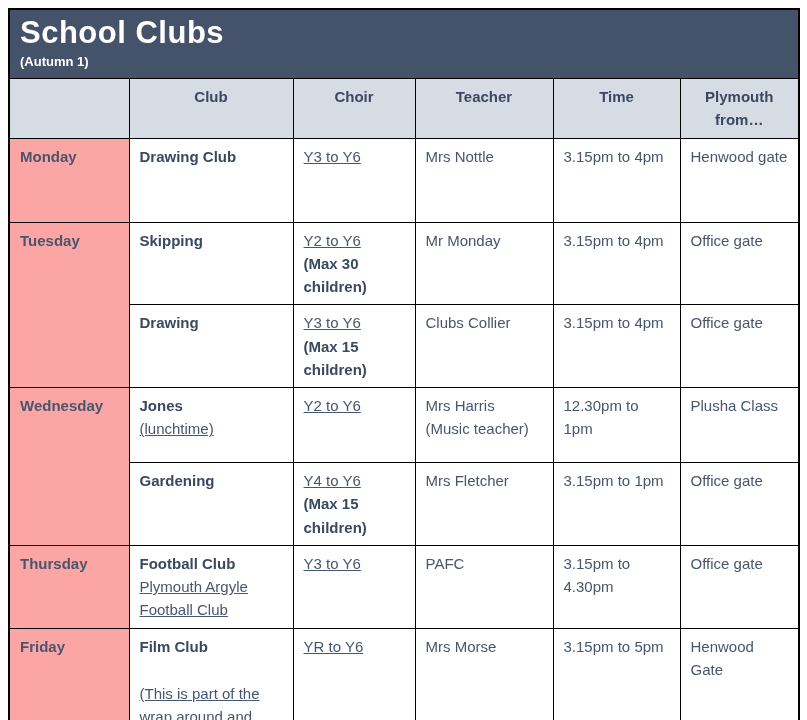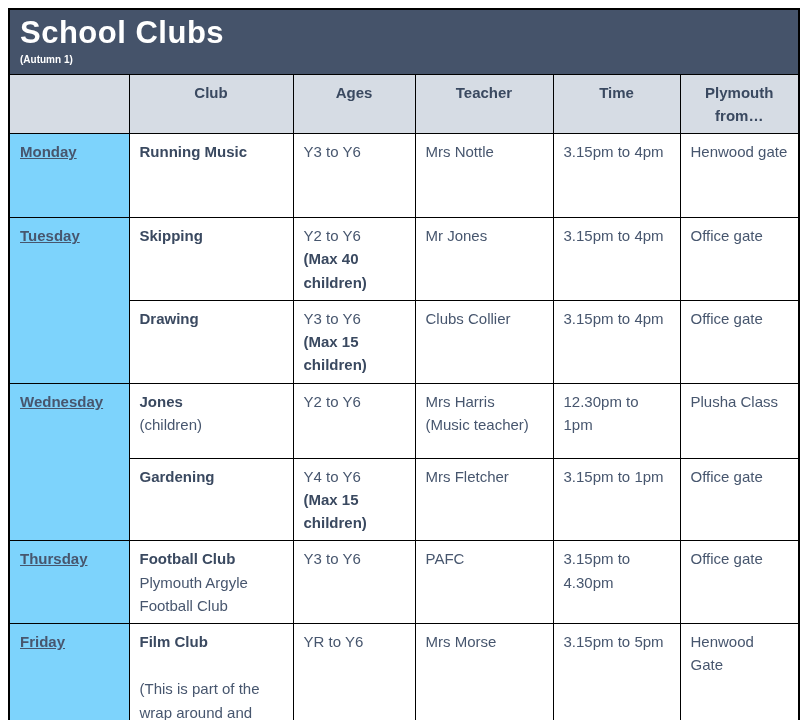--- a/index.html
+++ b/index.html
@@ -43,48 +43,48 @@
   .main-title {
     color: #ffffff;
     font-weight: bold;
     font-size: 31px;
     line-height: 1.1;
     letter-spacing: 0.5px;
   }
   .sub-title {
     color: #ffffff;
     font-weight: bold;
-    font-size: 10px;
+    font-size: 13px;
     margin-top: 2px;
   }
   
   tr.head-row th {
     background: #d6dce4;
     color: #3a4960;
     font-weight: bold;
     text-align: center;
     height: 48px;
     padding: 6px 20px;
   }
   
   td.day-cell {
-    background: #7dd3fc;
+    background: #fca5a5;
     color: #3a4960;
     font-weight: bold;
-    text-decoration: underline;
   }
   .bold-txt {
     display: block;
     color: #3a4960;
     font-weight: bold;
   }
   .reg-txt {
     display: block;
     color: #47566e;
     font-weight: normal;
+    text-decoration: underline;
   }
   .gap-before {
     margin-top: 24px;
   }
   
   tr.r-monday    { height: 84px; }
   tr.r-skipping  { height: 74px; }
   tr.r-drawing   { height: 74px; }
   tr.r-choir     { height: 75px; }
   tr.r-gardening { height: 74px; margin-left: 40px; }
@@ -109,49 +109,49 @@
         <tr>
       <td class="title-cell" colspan="6">
         <div class="main-title">School Clubs</div>
         <div class="sub-title">(Autumn 1)</div>
       </td>
     </tr>
 
     <tr class="head-row">
       <th></th>
       <th>Club</th>
-      <th>Ages</th>
+      <th>Choir</th>
       <th>Teacher</th>
       <th>Time</th>
       <th>Plymouth from…</th>
     </tr>
 
     <tr class="r-monday">
       <td class="day-cell">Monday</td>
       <td>
-        <span class="bold-txt">Running Music</span>
+        <span class="bold-txt">Drawing Club</span>
       </td>
       <td>
         <span class="reg-txt">Y3 to Y6</span>
       </td>
       <td>Mrs Nottle</td>
       <td>3.15pm to 4pm</td>
       <td>Henwood gate</td>
     </tr>
 
     <tr class="r-skipping">
       <td class="day-cell" rowspan="2">Tuesday</td>
       <td>
         <span class="bold-txt">Skipping</span>
       </td>
       <td>
         <span class="reg-txt">Y2 to Y6</span>
-        <span class="bold-txt">(Max 40 children)</span>
-      </td>
-      <td>Mr Jones</td>
+        <span class="bold-txt">(Max 30 children)</span>
+      </td>
+      <td>Mr Monday</td>
       <td>3.15pm to 4pm</td>
       <td>Office gate</td>
     </tr>
 
     <tr class="r-drawing">
       <td>
         <span class="bold-txt">Drawing</span>
       </td>
       <td>
         <span class="reg-txt">Y3 to Y6</span>
@@ -159,21 +159,21 @@
       </td>
       <td>Clubs Collier</td>
       <td>3.15pm to 4pm</td>
       <td>Office gate</td>
     </tr>
 
     <tr class="r-choir">
       <td class="day-cell" rowspan="2">Wednesday</td>
       <td>
         <span class="bold-txt">Jones</span>
-        <span class="reg-txt">(children)</span>
+        <span class="reg-txt">(lunchtime)</span>
       </td>
       <td>
         <span class="reg-txt">Y2 to Y6</span>
       </td>
       <td>Mrs Harris (Music teacher)</td>
       <td>12.30pm to 1pm</td>
       <td>Plusha Class</td>
     </tr>
 
     <tr class="r-gardening">

